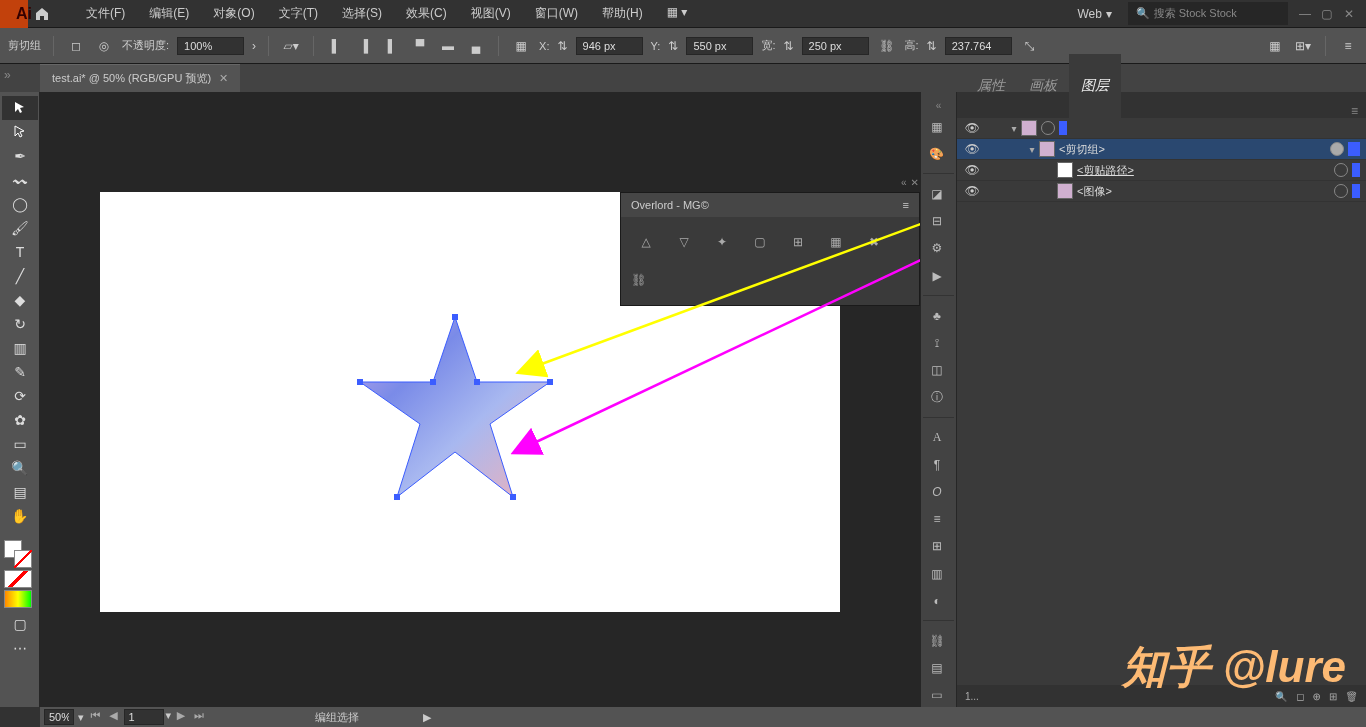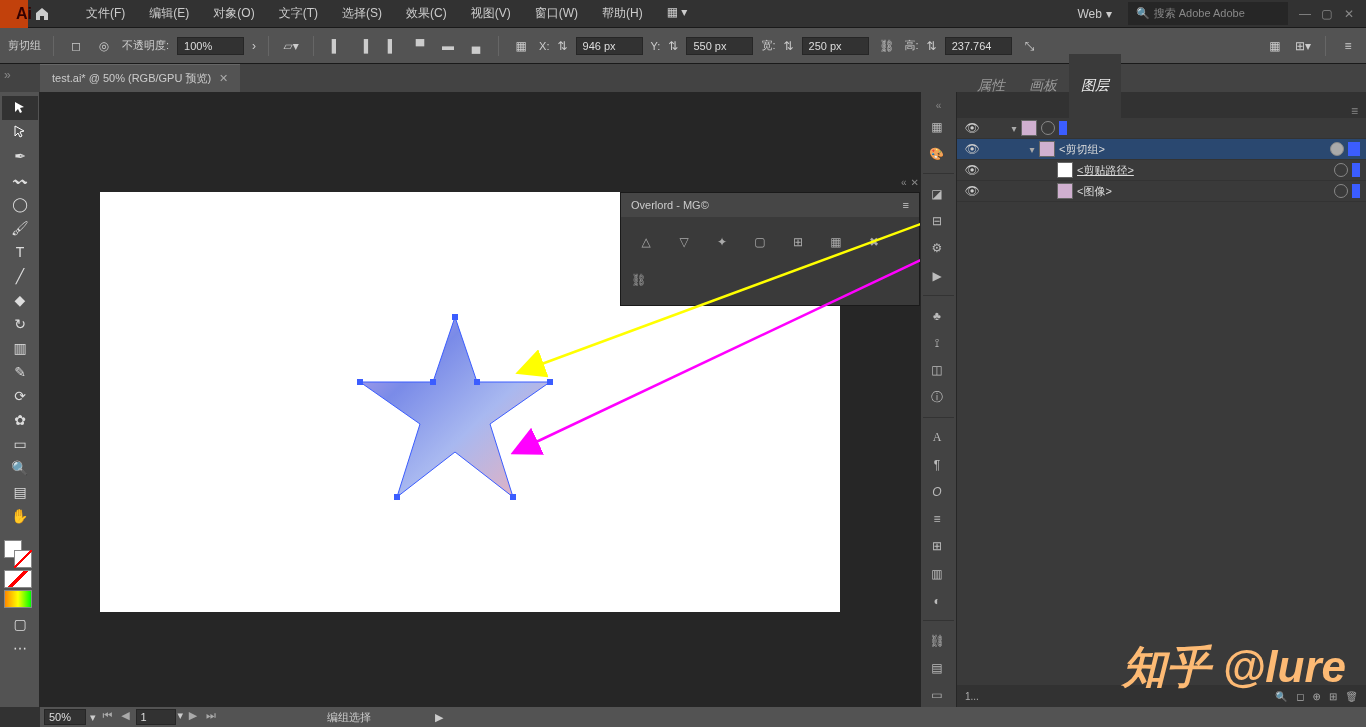--- a/index.html
+++ b/index.html
@@ -73,21 +73,21 @@
 .layer-target { width: 14px; height: 14px; border: 1px solid #888; border-radius: 50%; margin-right: 4px; }
 .layer-target.filled { background: #aaa; }
 .layer-color { width: 8px; height: 14px; background: #3b5dff; }
 .layer-color.selected { width: 12px; }
 .layer-row.selected { background: #2a4870; }
 .panel-footer { height: 22px; background: #323232; display: flex; align-items: center; padding: 0 8px; font-size: 10px; color: #aaa; gap: 8px; }
 .footer-icon { cursor: pointer; }
 
 
 .statusbar { position: absolute; bottom: 0; left: 40px; right: 0; height: 20px; background: #535353; display: flex; align-items: center; padding: 0 4px; gap: 4px; font-size: 11px; }
-.status-input { background: #323232; border: 1px solid #262626; color: #ddd; width: 42px; padding: 1px 4px; font-size: 11px; }
+.status-input { background: #323232; border: 1px solid #262626; color: #ddd; width: 30px; padding: 1px 4px; font-size: 11px; }
 .status-nav { display: flex; gap: 2px; }
 .nav-btn { width: 16px; text-align: center; cursor: pointer; color: #aaa; }
 
 
 .watermark { position: absolute; bottom: 30px; right: 20px; font-size: 44px; font-weight: bold; color: #fdba74; font-style: italic; }
 
 
 .arrow-svg { position: absolute; top: 0; left: 0; pointer-events: none; }
 </style>
 </head>
@@ -112,21 +112,21 @@
     <span class="menu-item">帮助(H)</span>
     <span class="menu-item">▦ ▾</span>
   </div>
   <div class="menubar-right">
     <div class="profile-select">
       <span>Web</span>
       <span>▾</span>
     </div>
     <div class="search-box">
       <span>🔍</span>
-      <span>搜索 Adobe Adobe</span>
+      <span>搜索 Stock Stock</span>
     </div>
     <div class="window-btns">
       <div class="window-btn">—</div>
       <div class="window-btn">▢</div>
       <div class="window-btn">✕</div>
     </div>
   </div>
 </div>
 
 <div class="controlbar">

